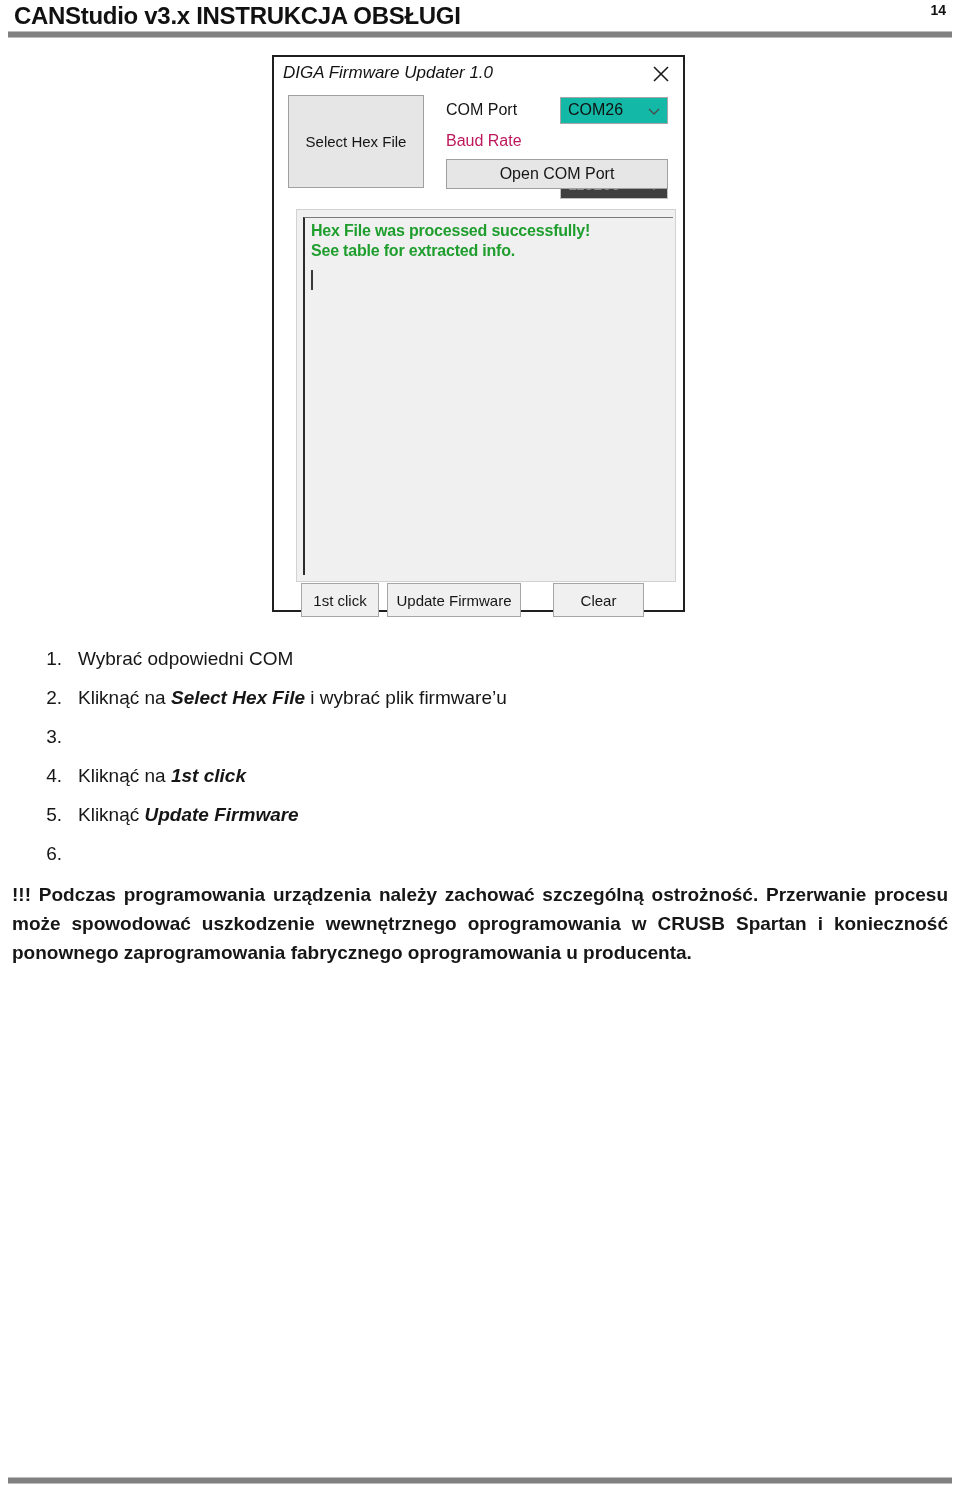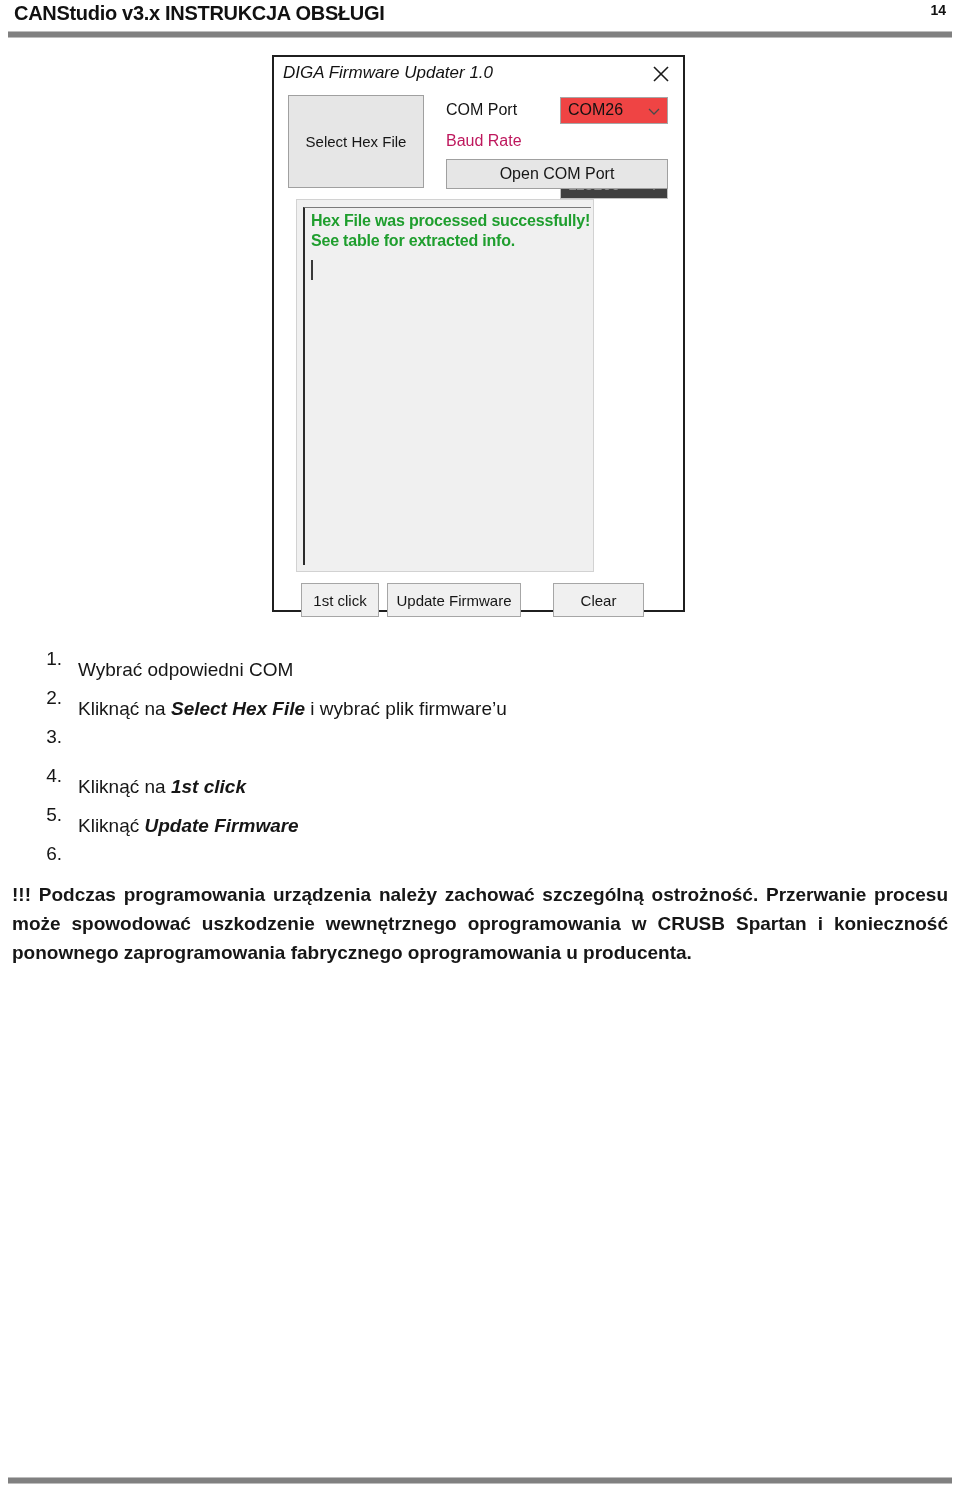--- a/index.html
+++ b/index.html
@@ -21,21 +21,21 @@
     position: absolute;
     left: 0;
     top: 0;
     width: 960px;
     height: 44px;
   }
   .page-header .hdr-title {
     position: absolute;
     left: 14px;
     top: 2px;
-    font-size: 20px;
+    font-size: 24px;
     font-weight: bold;
     letter-spacing: -0.3px;
     white-space: nowrap;
   }
   .page-header .hdr-pageno {
     position: absolute;
     right: 14px;
     top: 2px;
     font-size: 14px;
     font-weight: bold;
@@ -162,21 +162,21 @@
   .dd .dd-arrow {
     position: absolute;
     right: 6px;
     top: 6px;
     width: 14px;
     height: 14px;
   }
   .dd-com {
     left: 272px;
     top: 2px;
-    background: #ef4444;
+    background: #14b8a6;
     cursor: pointer;
   }
   .dd-com .dd-val { color: #111111; }
   .dd-baud {
     left: 272px;
     top: 33px;
     background: #404040;
     border-color: #c2c2c2;
     margin-top: 44px;
   }
@@ -195,22 +195,22 @@
     display: flex;
     align-items: center;
     justify-content: center;
     cursor: pointer;
   }
 
   
   .log-panel {
     position: absolute;
     left: 22px;
-    top: 108px;
-    width: 298px;
+    top: 118px;
+    width: 380px;
     height: 373px;
     background: #f0f0f0;
     border: 1px solid #d2d2d2;
     box-sizing: border-box;
     padding-left: 24px;
   }
   .log-inner {
     position: absolute;
     left: 6px;
     top: 7px;
@@ -286,21 +286,20 @@
     left: 28px;
     top: 0;
     width: 34px;
     text-align: right;
   }
   .step .step-txt {
     position: absolute;
     left: 78px;
     top: 0;
     white-space: nowrap;
-    margin-top: 11px;
   }
   .step .step-txt b {
     font-weight: bold;
     font-style: italic;
   }
 
   
   .warning {
     position: absolute;
     left: 12px;

